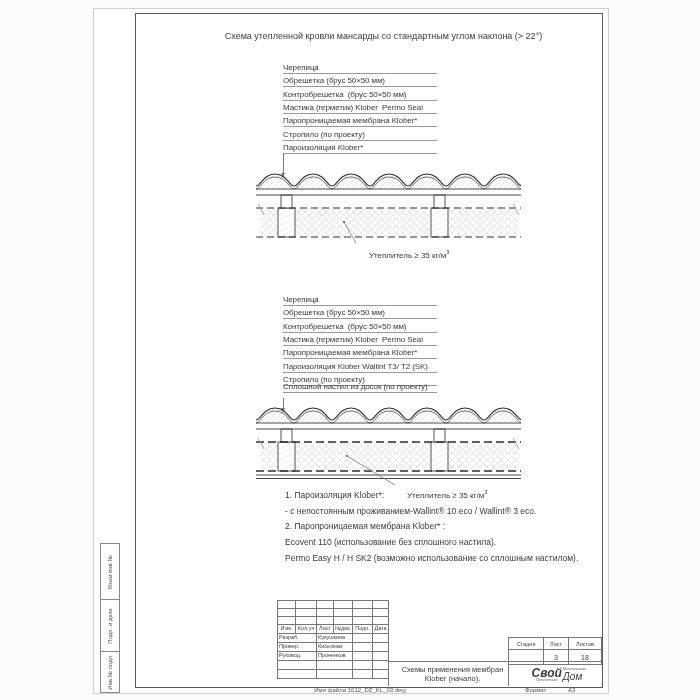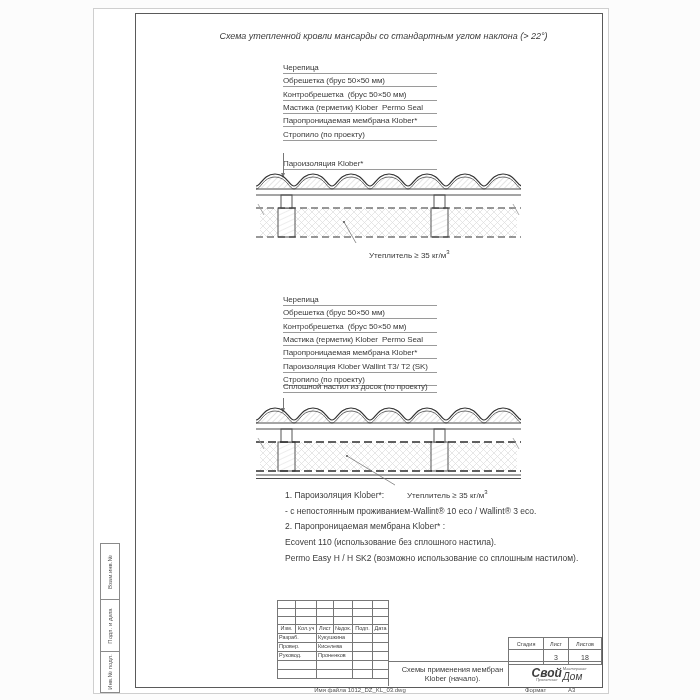--- a/index.html
+++ b/index.html
@@ -6,21 +6,21 @@
   #canvas{position:relative;width:700px;height:700px;background:#fcfcfc;overflow:hidden;
           font-family:"Liberation Sans", sans-serif;color:#333;}
   .abs{position:absolute;}
   #sheet{left:93px;top:8px;width:514px;height:684px;background:#ffffff;border:1px solid #cfcfcf;}
   #frame{left:135px;top:13px;width:466px;height:673px;border:1px solid #5a5a5a;}
   
   .mcell{left:100px;width:18px;border:1px solid #8a8a8a;background:#fff;}
   .mcell span{position:absolute;left:50%;top:50%;transform:translate(-50%,-50%) rotate(-90deg);
               white-space:nowrap;font-size:6px;color:#555;}
   
-  .sec-title{left:135px;width:497px;text-align:center;font-size:9px;color:#3a3a3a;white-space:pre;font-style:italic;}
+  .sec-title{left:135px;width:497px;text-align:center;font-size:9px;color:#3a3a3a;white-space:pre;}
   
   .layer-row{left:283px;width:154px;height:11px;border-bottom:1px solid #9a9a9a;
              font-size:8px;line-height:11px;color:#3a3a3a;white-space:pre;letter-spacing:-0.1px;}
   .vleader{left:283px;width:0;border-left:1px solid #777;}
   .arrow-down{width:0;height:0;border-left:2.5px solid transparent;border-right:2.5px solid transparent;
               border-top:5px solid #777;}
   
   .ins-label{font-size:8px;color:#3a3a3a;white-space:pre;}
   .ins-label sup{font-size:6px;vertical-align:super;}
   
@@ -74,21 +74,21 @@
     </div>
 
   <div class="abs sec-title" style="top:31px;">Схема утепленной кровли мансарды со стандартным углом наклона (&gt; 22°)</div>
 
   <div class="abs layer-row" style="top:62px;">Черепица</div>
   <div class="abs layer-row" style="top:75px;">Обрешетка (брус 50×50 мм)</div>
   <div class="abs layer-row" style="top:89px;">Контробрешетка  (брус 50×50 мм)</div>
   <div class="abs layer-row" style="top:102px;">Мастика (герметик) Klober  Permo Seal</div>
   <div class="abs layer-row" style="top:115px;">Паропроницаемая мембрана Klober*</div>
   <div class="abs layer-row" style="top:129px;">Стропило (по проекту)</div>
-  <div class="abs layer-row" style="top:142px;margin-top:16px;">Пароизоляция Klober*</div>
+  <div class="abs layer-row" style="top:142px;">Пароизоляция Klober*</div>
   <div class="abs vleader" style="top:153px;height:21px;"></div>
   <div class="abs arrow-down" style="left:281px;top:173px;"></div>
 
   <svg class="abs" style="left:256px;top:170px;" width="265" height="78" viewBox="0 0 265 78">
     <defs>
       <pattern id="ins1" width="7" height="7" patternUnits="userSpaceOnUse">
         <path d="M0,7 L7,0 M0,0 L7,7" stroke="#dcdcdc" stroke-width="0.7"></path>
       </pattern>
       <pattern id="wood1" width="5" height="5" patternUnits="userSpaceOnUse" patternTransform="rotate(65)">
         <rect width="5" height="5" fill="#ffffff"></rect>

